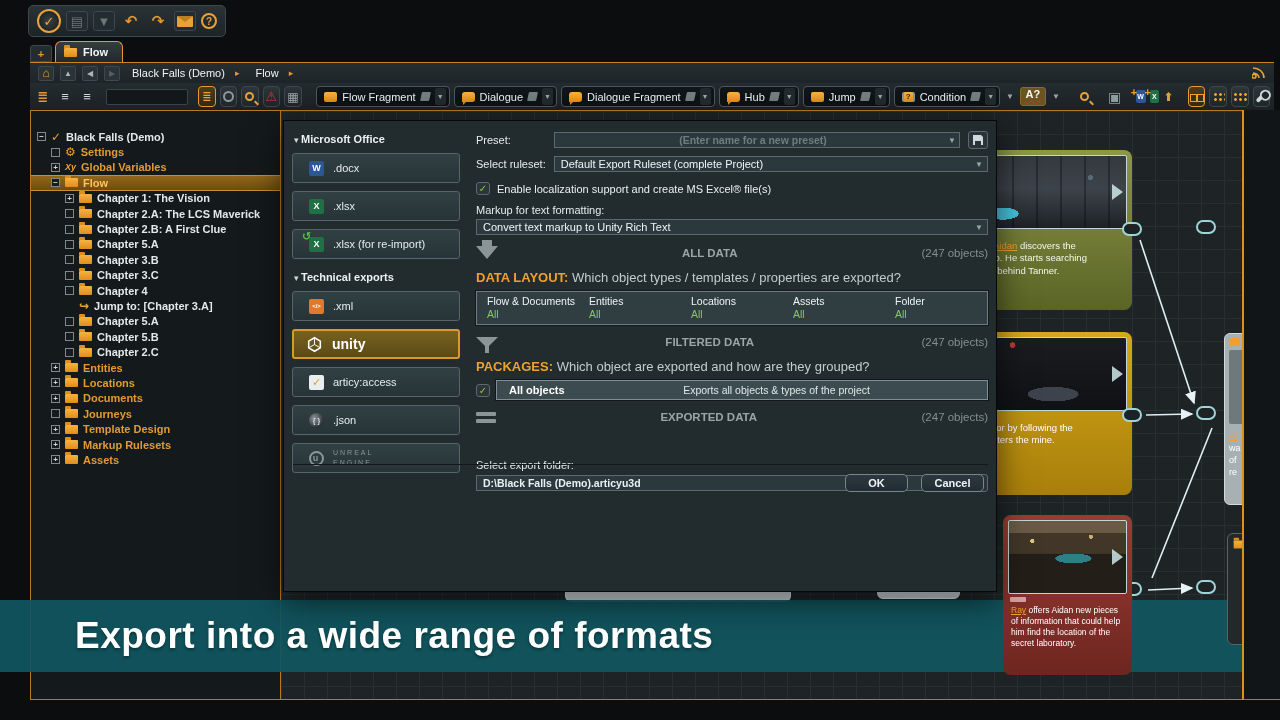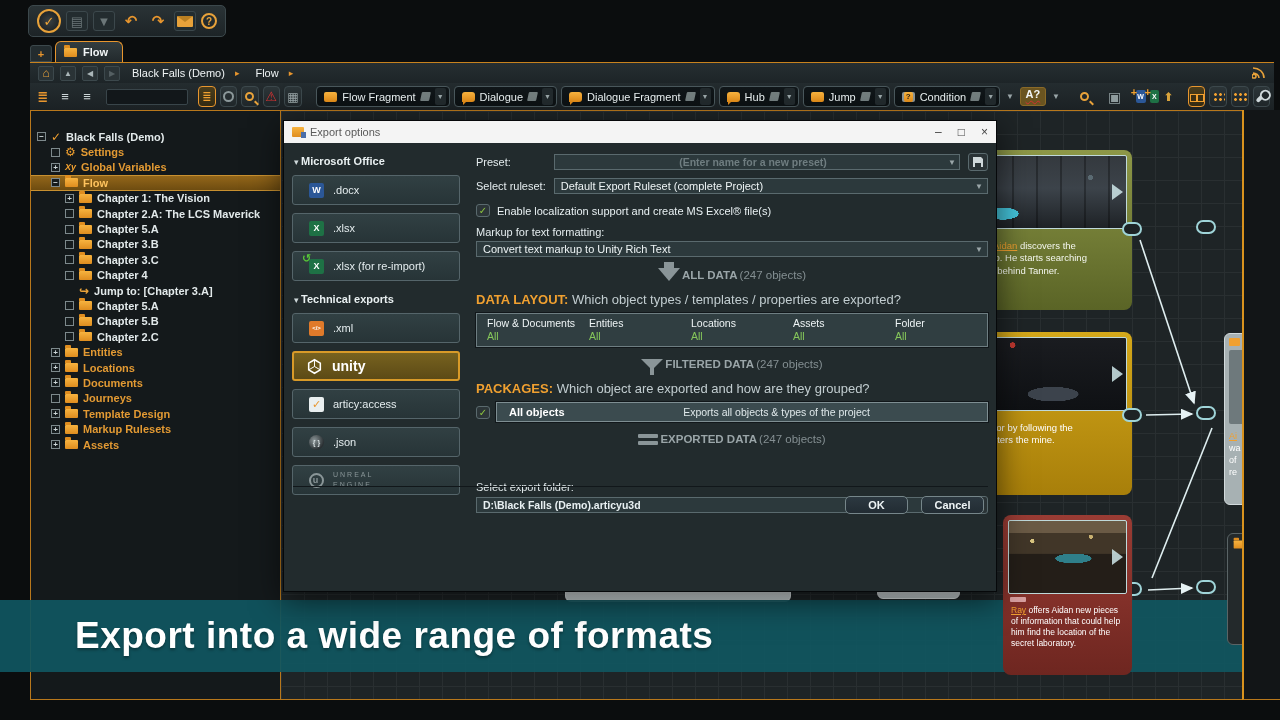--- a/index.html
+++ b/index.html
@@ -189,21 +189,21 @@
   .save-btn { width:20px; height:18px; background:#2a3336; border:1px solid #5a6a6e; border-radius:3px;
     display:flex; align-items:center; justify-content:center; }
   .floppy { width:10px; height:10px; background:#cfd8da; clip-path:polygon(0 0,80% 0,100% 20%,100% 100%,0 100%); position:relative; }
   .floppy::after { content:""; position:absolute; left:2px; bottom:0; width:6px; height:4px; background:#2a3336; }
   .select-field { flex:1; height:16px; background:#2c393c; border:1px solid #5a6a6e; display:flex; align-items:center;
     padding:4px 6px; color:#eef4f5; position:relative; }
   .chk-row { display:flex; align-items:center; gap:7px; margin:10px 0 9px 0; color:#e8f0f2; }
   .chk { width:14px; height:13px; background:#2c3538; border:1px solid #5a6a6e; border-radius:3px; color:#8ec83e;
     font-size:10px; font-weight:bold; line-height:11px; text-align:center; flex:none; }
   .mk-label { color:#e4ecee; margin-bottom:3px; }
-  .step { display:flex; align-items:center; justify-content:center; gap:2px; margin:11px 0; }
+  .step { display:flex; align-items:center; justify-content:space-between; gap:9px; margin:11px 0; }
   .step .st-label { color:#9aa5a8; font-weight:bold; font-size:11.5px; }
   .step .st-count { color:#848f92; font-size:11.5px; }
   .arrow-dn { width:0; height:0; border-left:11px solid transparent; border-right:11px solid transparent; border-top:13px solid #8a9598; position:relative; }
   .arrow-dn::before { content:""; position:absolute; left:-5px; top:-19px; width:10px; height:7px; background:#8a9598; }
   .funnel { width:0; height:0; border-left:11px solid transparent; border-right:11px solid transparent; border-top:11px solid #8a9598; position:relative; }
   .funnel::after { content:""; position:absolute; left:-2px; top:-4px; width:4px; height:9px; background:#8a9598; }
   .equals { display:flex; flex-direction:column; gap:3px; }
   .equals i { display:block; width:20px; height:4px; background:#8a9598; border-radius:1px; }
   .q-head { font-size:13px; margin:4px 0 6px 0; color:#c2cdd0; }
   .q-head b { color:#f0a030; }
@@ -447,20 +447,25 @@
       <span>Chapter 1: The Vision</span>
     </div>
     <div class="trow" style="padding-left:34px">
       <span class="exp"></span>
       <span class="tico folder-ico"></span>
       <span>Chapter 2.A: The LCS Maverick</span>
     </div>
     <div class="trow" style="padding-left:34px">
       <span class="exp"></span>
       <span class="tico folder-ico"></span>
+      <span>Chapter 2.B: A First Clue</span>
+    </div>
+    <div class="trow" style="padding-left:34px">
+      <span class="exp"></span>
+      <span class="tico folder-ico"></span>
       <span>Chapter 5.A</span>
     </div>
     <div class="trow" style="padding-left:34px">
       <span class="exp"></span>
       <span class="tico folder-ico"></span>
       <span>Chapter 3.B</span>
     </div>
     <div class="trow" style="padding-left:34px">
       <span class="exp"></span>
       <span class="tico folder-ico"></span>
@@ -525,29 +530,20 @@
       <span class="tico folder-ico"></span>
       <span class="orange">Assets</span>
     </div>
   </div>
 
   <div class="banner">
     <div class="banner-text">Export into a wide range of formats</div>
   </div>
 
   <div class="dialog">
-    <div class="dlg-title">
-      <span class="dt-ico"></span>
-      <span class="dt-text">Export options</span>
-      <span class="dlg-ctrls">
-        <span>–</span>
-        <span>□</span>
-        <span>×</span>
-      </span>
-    </div>
     <div class="dlg-body">
 
       <div class="fmt-col">
         <div class="sec-hdr">Microsoft Office</div>
         <div class="fmt-btn">
           <span class="fico word">W</span>
           <span>.docx</span>
         </div>
         <div class="fmt-btn">
           <span class="fico excel">X</span>

